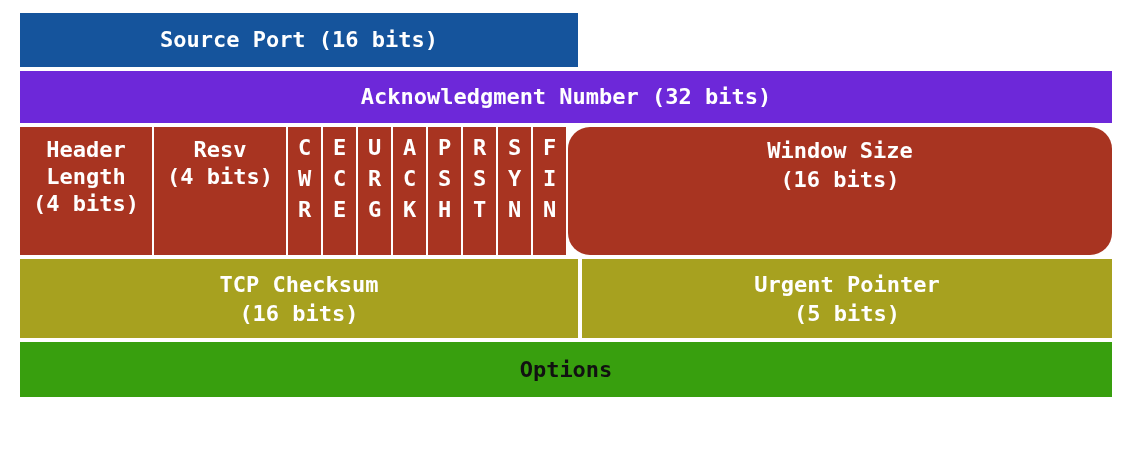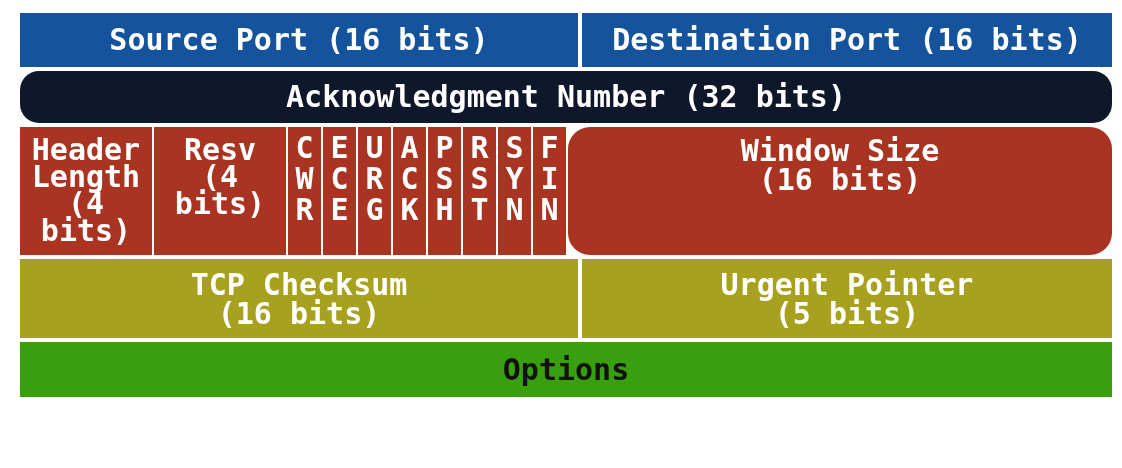--- a/index.html
+++ b/index.html
@@ -32,21 +32,21 @@
   .r5 { height: 79px; }
   .r6 { height: 55px; }
 
   .cell {
     box-sizing: border-box;
     display: flex;
     align-items: center;
     justify-content: center;
     text-align: center;
     color: #ffffff;
-    font-size: 30px;
+    font-size: 22px;
     line-height: 28px;
     white-space: pre-line;
   }
   .cell.full  { flex: 1; }
   .cell.left  { width: 51.1%; }
   .cell.right { flex: 1; }
 
   
   .cell.top {
     align-items: flex-start;
@@ -72,26 +72,25 @@
   .cell.multi { line-height: 29px; }
   .cell.dark  { color: #111111; }
 </style>
 </head>
 <body>
 
 <div class="canvas">
 
   <div class="row r1">
     <div class="cell left" style="background: rgb(21, 84, 156);">Source Port (16 bits)</div>
-    <div class="cell right" style="background: rgb(21, 84, 156);">Destination Port (16 bits)</div>
   </div>
 
 
   <div class="row r3">
-    <div class="cell full" style="background: #0f172a; border-radius: 19px;">Acknowledgment Number (32 bits)</div>
+    <div class="cell full" style="background: #6d28d9;">Acknowledgment Number (32 bits)</div>
   </div>
 
   <div class="row r4">
     <div class="cell top small4" style="background: rgb(168, 52, 33);">Header
 Length
 (4 bits)</div>
     <div class="cell top small4" style="background: rgb(168, 52, 33);">Resv
 (4 bits)</div>
     <div class="cell top flag" style="background: rgb(168, 52, 33);">C
 W

